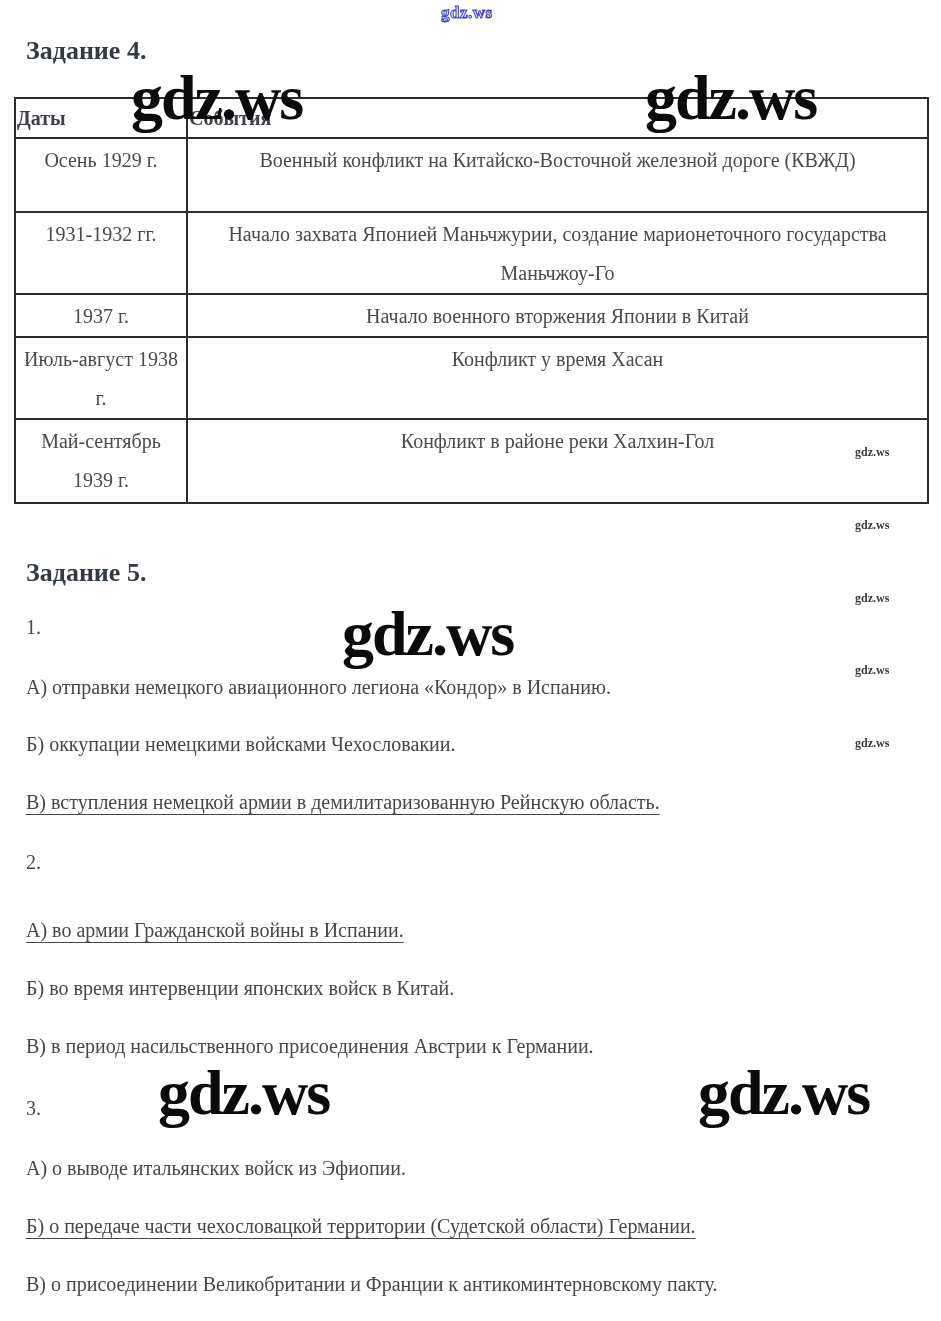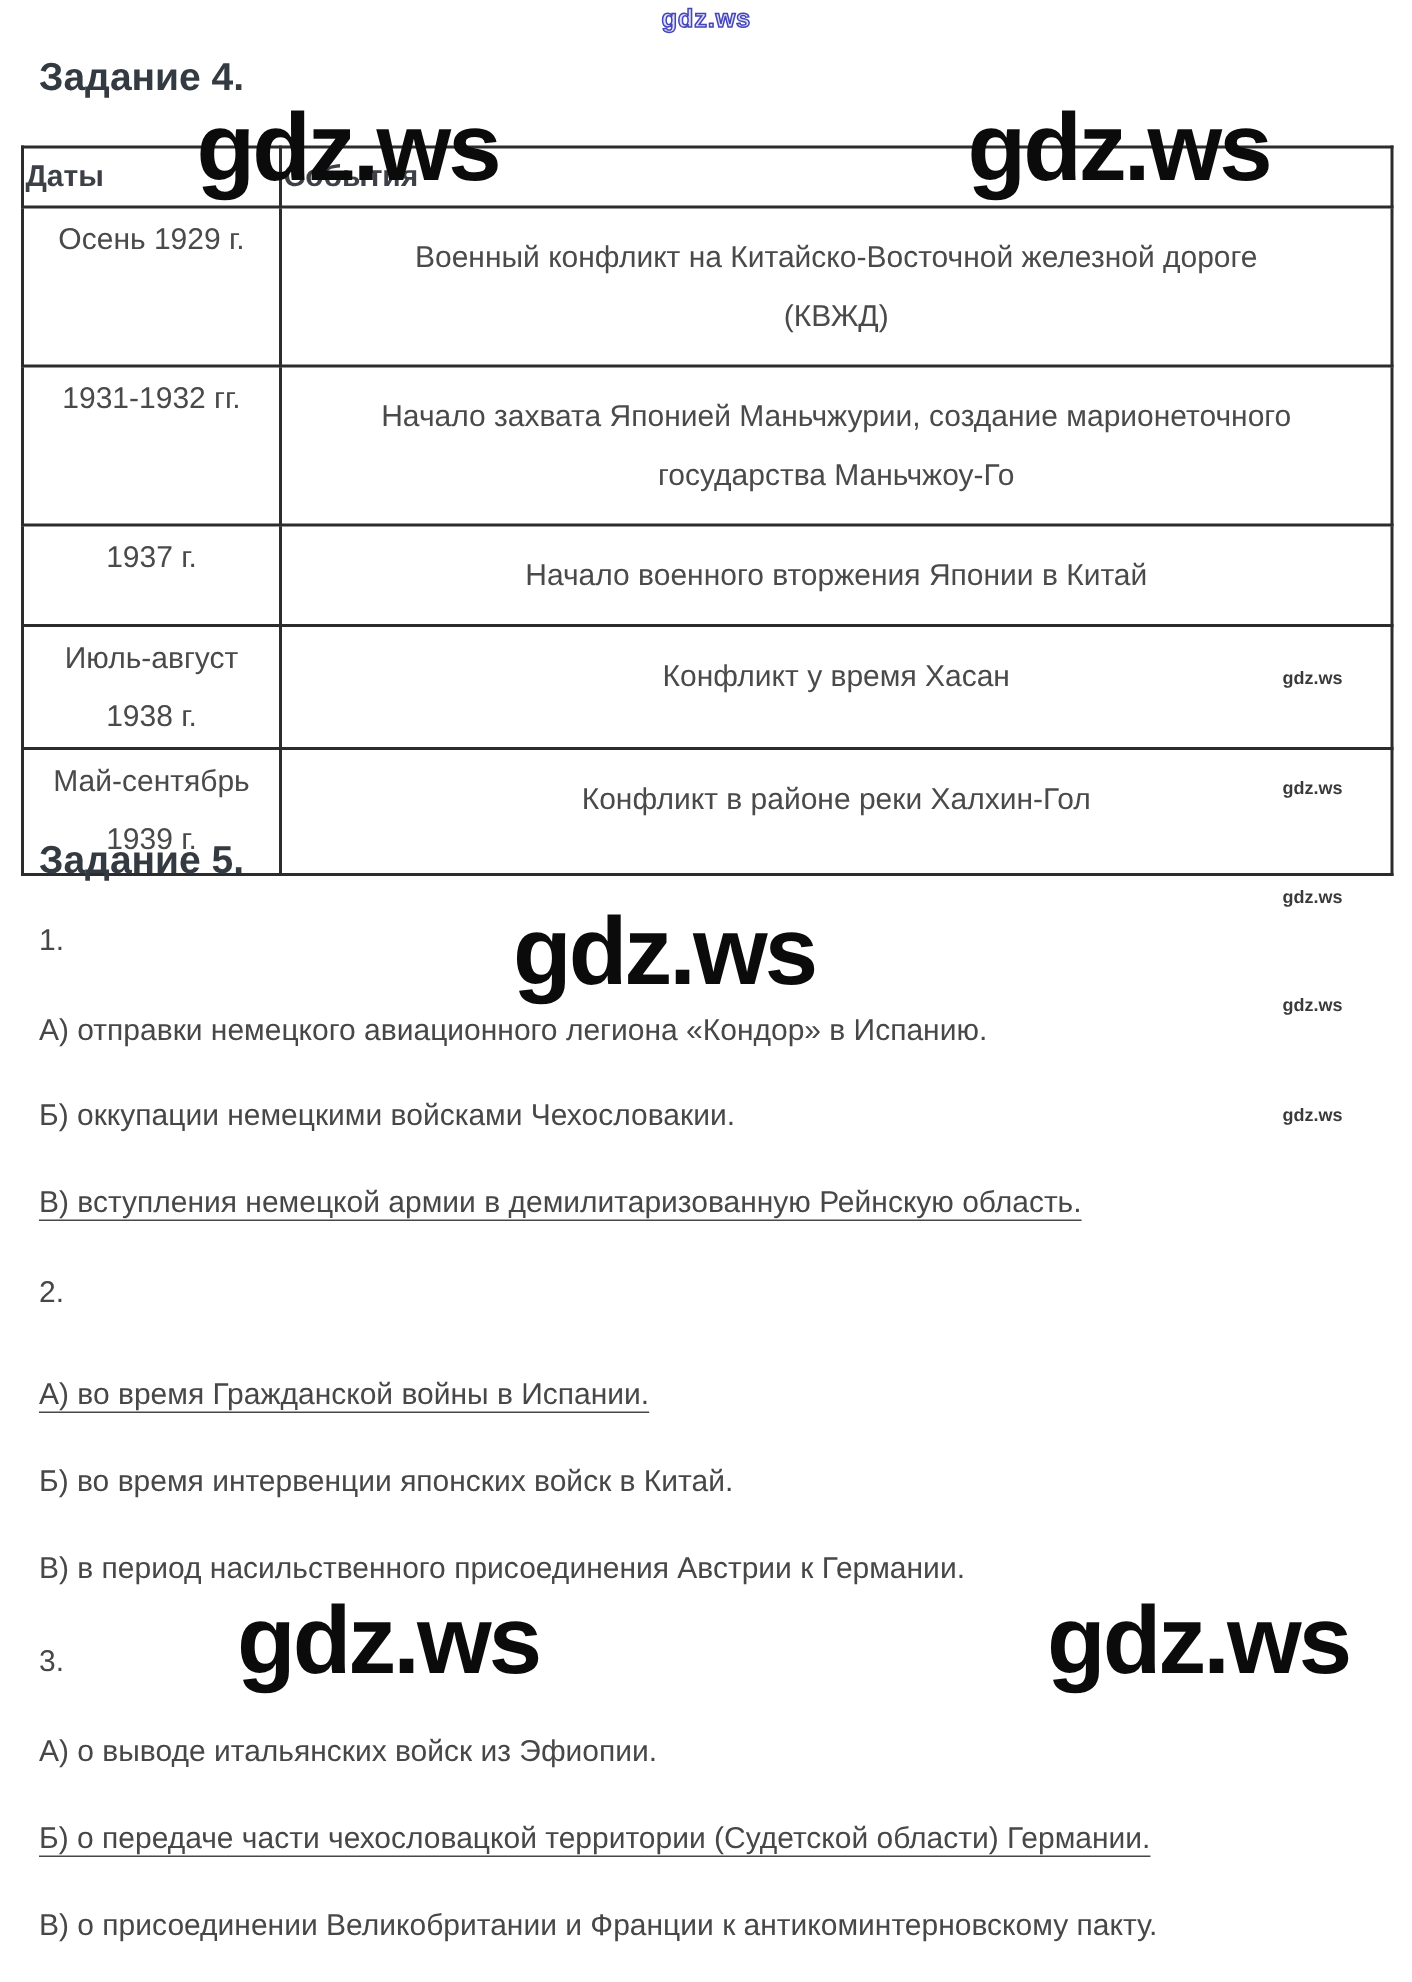--- a/index.html
+++ b/index.html
@@ -1,21 +1,21 @@
 <!DOCTYPE html>
 <html><head>
 <meta charset="utf-8">
 <style>
   html, body { margin: 0; padding: 0; background: #ffffff; }
   .page {
     position: relative;
     width: 941px;
     height: 1321px;
     background: #ffffff;
-    font-family: Liberation Sans, sans-serif;
+    font-family: Liberation Serif, serif;
     overflow: hidden;
   }
 
   
   .wm-top {
     position: absolute;
     left: 441px; top: 3px;
     font-size: 17px;
     font-weight: 700;
     letter-spacing: 0.5px;
@@ -85,21 +85,21 @@
     text-align: center;
     vertical-align: top;
     line-height: 39px;
     padding: 2px 6px 0 6px;
   }
   tr.r1 { height: 74px; }
   tr.r2 { height: 76px; }
   tr.r3 { height: 38px; }
   tr.r4 { height: 72px; }
   tr.r5 { height: 84px; }
-  .cw { margin: 12px auto; }
+  .cw { margin: 0 auto; }
   .w620 { max-width: 620px; }
   .w720 { max-width: 720px; }
 
   
   .line {
     position: absolute;
     left: 26px;
     margin: 0;
     font-size: 20px;
     color: #474747;
@@ -190,21 +190,21 @@
   <div class="wm-sm ws5">gdz.ws</div>
 
   <h2 class="task-heading h5">Задание 5.</h2>
 
   <p class="line t-n1">1.</p>
   <p class="line t-1b">Б) оккупации немецкими войсками Чехословакии.</p>
   <p class="line t-1a">А) отправки немецкого авиационного легиона «Кондор» в Испанию.</p>
   <p class="line t-1c u">В) вступления немецкой армии в демилитаризованную Рейнскую область.</p>
 
   <p class="line t-n2">2.</p>
-  <p class="line t-2a u">А) во время Гражданской войны в Испании.</p>
+  <p class="line t-2a u">А) во армии Гражданской войны в Испании.</p>
   <p class="line t-2b">Б) во время интервенции японских войск в Китай.</p>
   <p class="line t-2c">В) в период насильственного присоединения Австрии к Германии.</p>
 
   <p class="line t-n3">3.</p>
   <p class="line t-3a">А) о выводе итальянских войск из Эфиопии.</p>
   <p class="line t-3b u">Б) о передаче части чехословацкой территории (Судетской области) Германии.</p>
   <p class="line t-3c">В) о присоединении Великобритании и Франции к антикоминтерновскому пакту.</p>
 
 </div>
 

